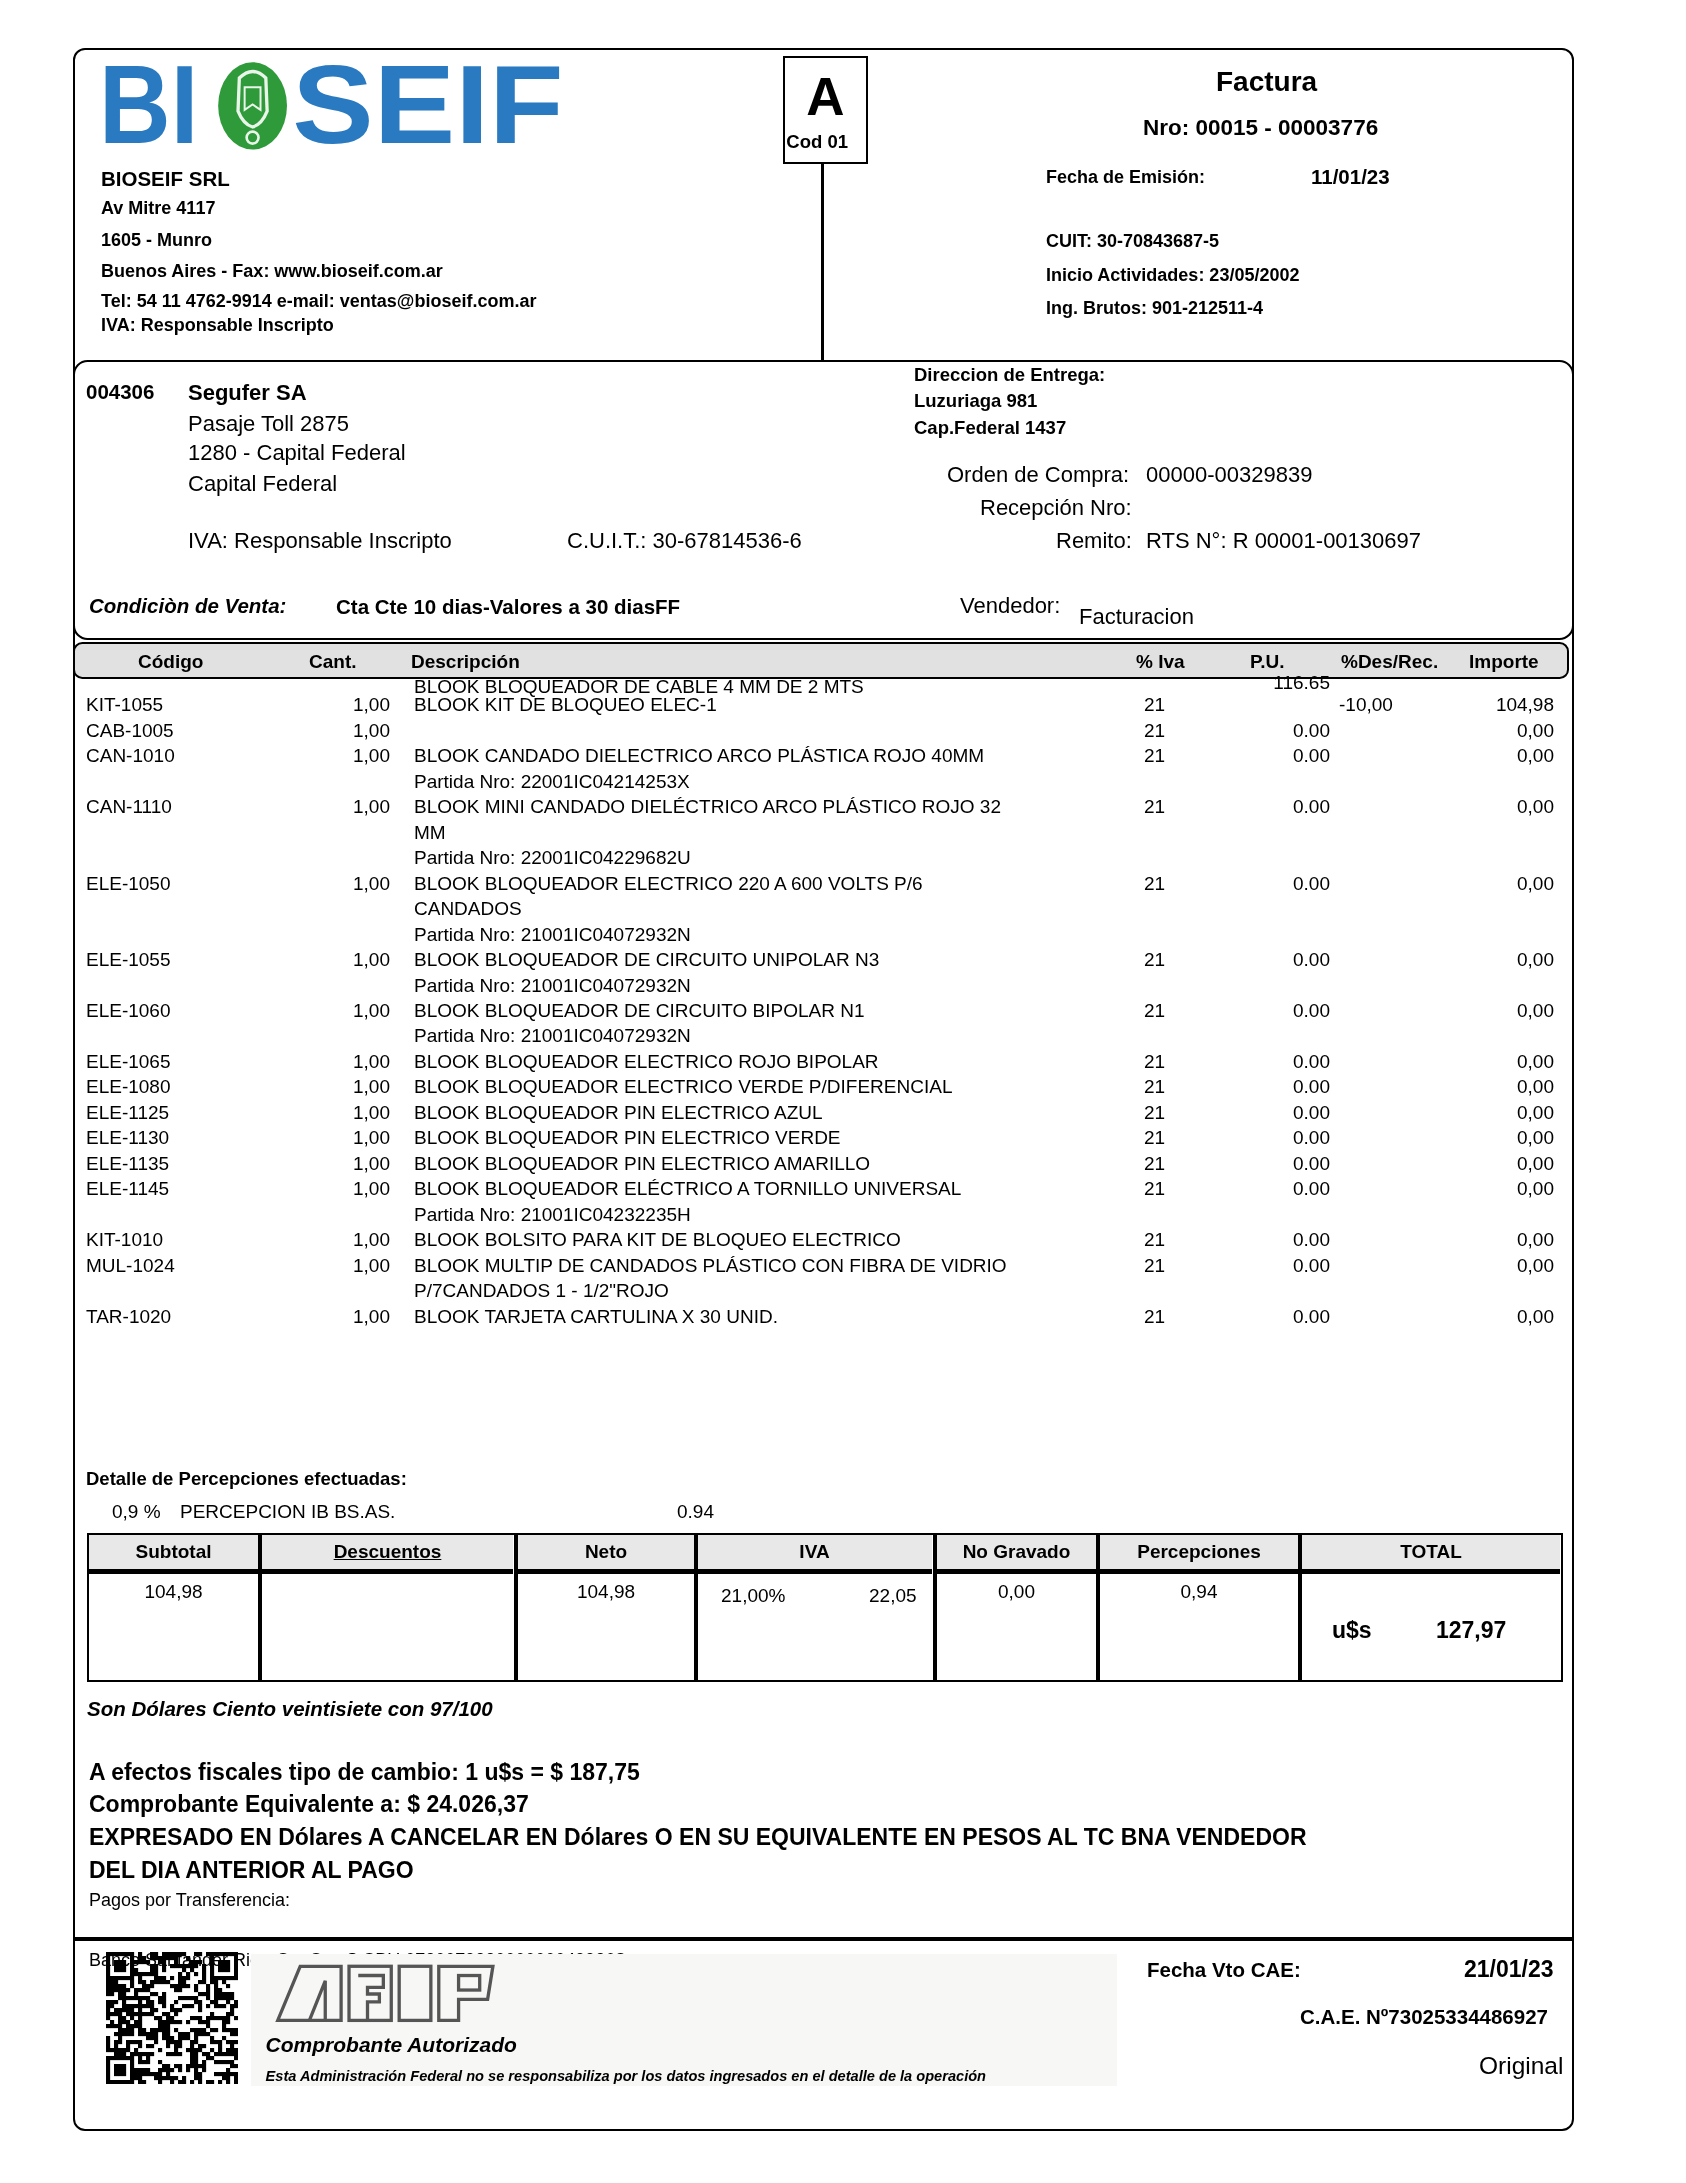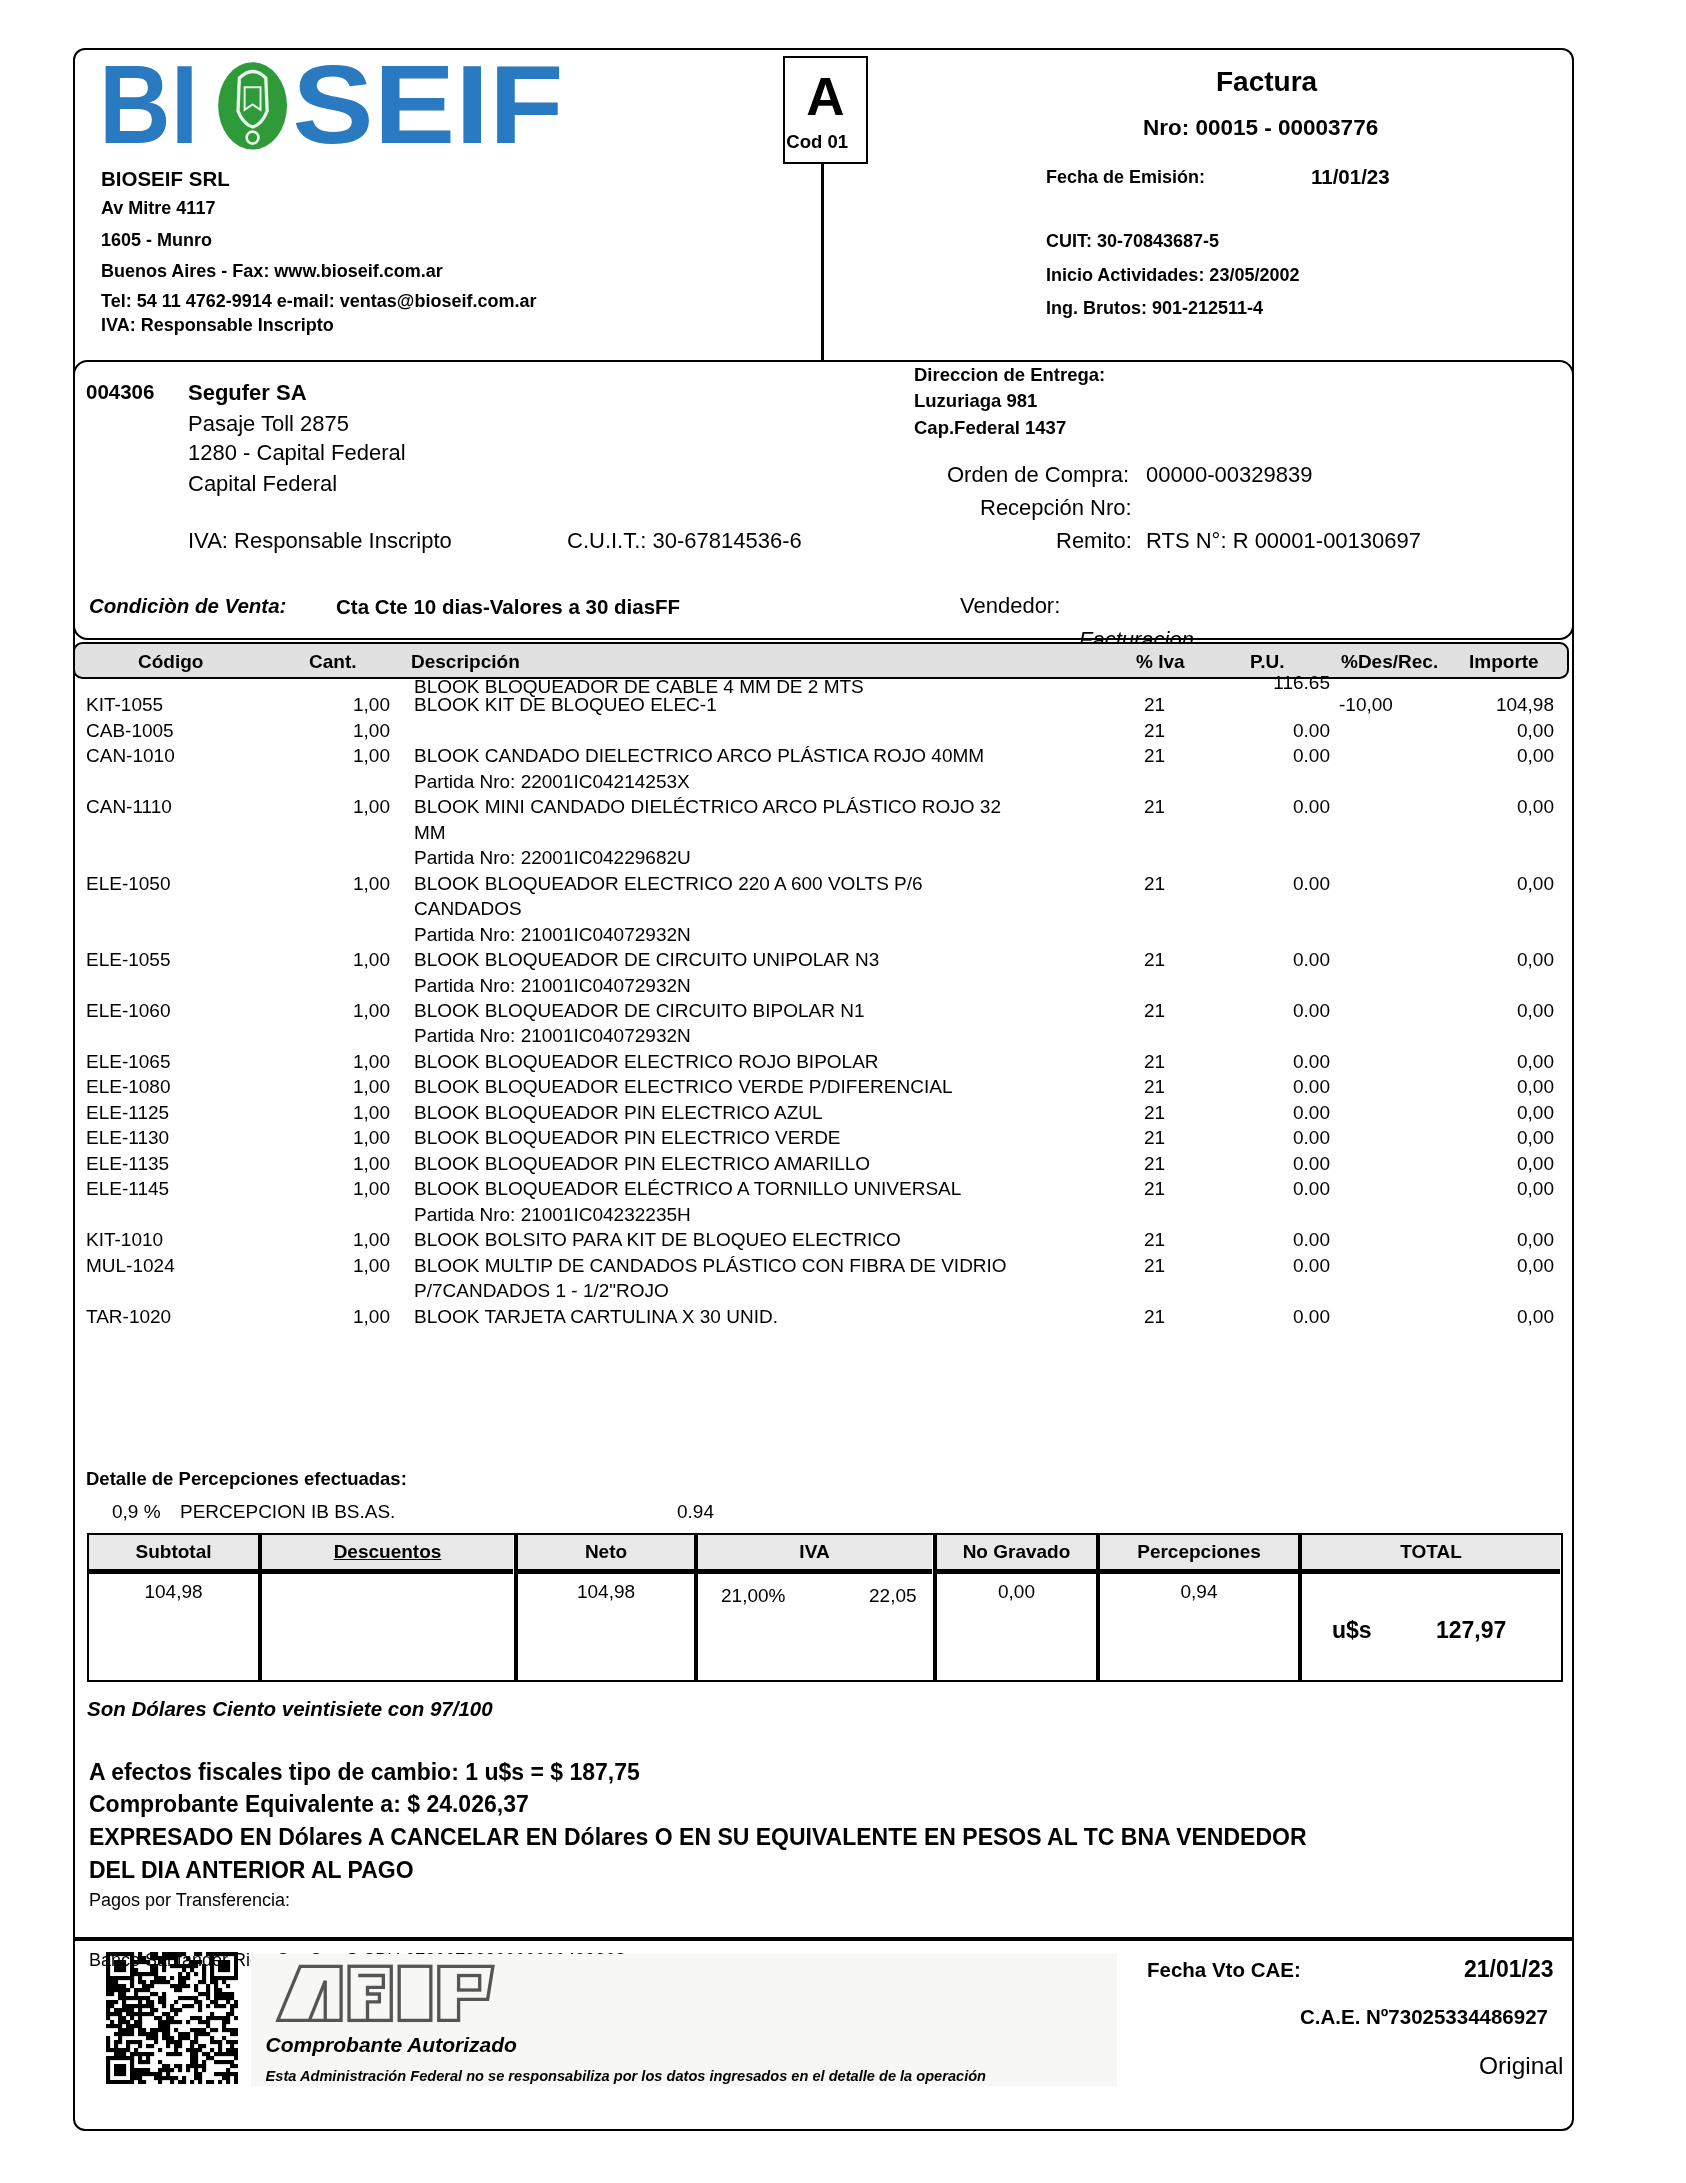--- a/index.html
+++ b/index.html
@@ -94,21 +94,21 @@
 <div class="abs c-text" style="left:947px;top:462px;">Orden de Compra:</div>
 <div class="abs c-text" style="left:1146px;top:462px;">00000-00329839</div>
 <div class="abs c-text" style="left:980px;top:495px;">Recepción Nro:</div>
 <div class="abs c-text" style="left:1146px;top:495px;"></div>
 <div class="abs c-text" style="left:1056px;top:528px;">Remito:</div>
 <div class="abs c-text" style="left:1146px;top:528px;">RTS N°: R 00001-00130697</div>
 
 <div class="abs b i" style="left:89px;top:594px;font-size:20.5px;">Condiciòn de Venta:</div>
 <div class="abs b" style="left:336px;top:595px;font-size:20.5px;">Cta Cte 10 dias-Valores a 30 diasFF</div>
 <div class="abs c-text" style="left:960px;top:593px;">Vendedor:</div>
-<div class="abs c-text" style="left:1079px;top:627px;font-style:italic;">Facturacion</div>
+<div class="abs c-text" style="left:1079px;top:604px;">Facturacion</div>
 
 <div id="items-header">
   <span class="ih" style="left:63px;">Código</span>
   <span class="ih" style="left:234px;">Cant.</span>
   <span class="ih" style="left:336px;">Descripción</span>
   <span class="ih" style="left:1061px;">% Iva</span>
   <span class="ih" style="left:1175px;">P.U.</span>
   <span class="ih" style="left:1266px;">%Des/Rec.</span>
   <span class="ih" style="left:1394px;">Importe</span>
 </div>

